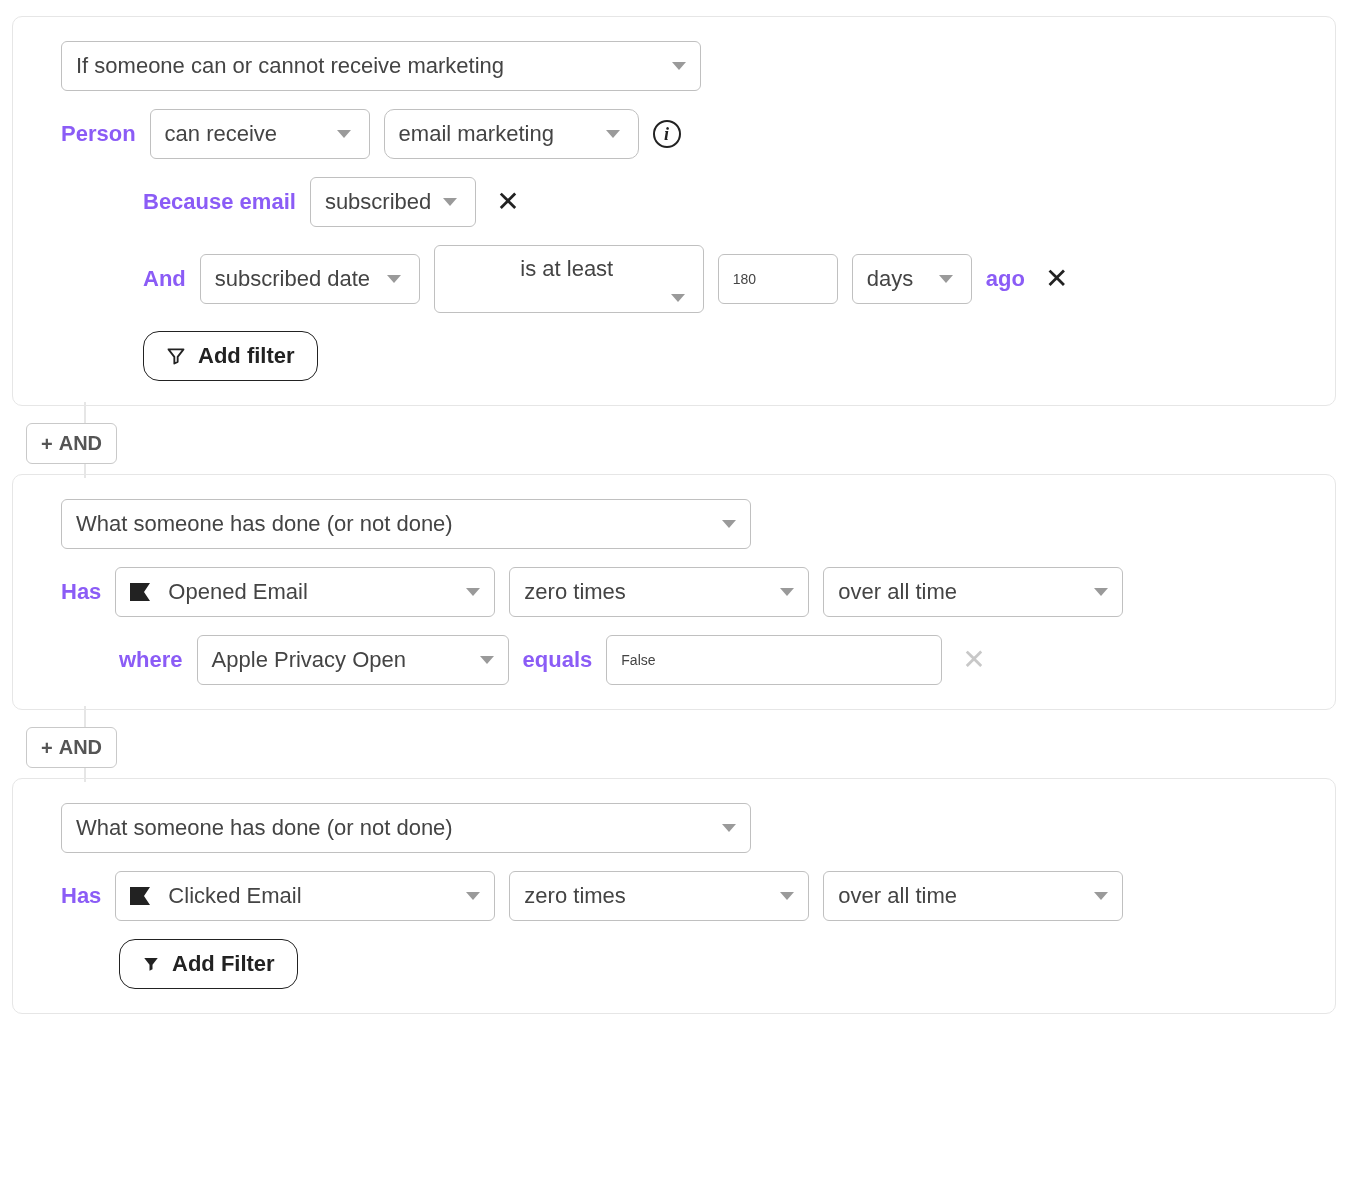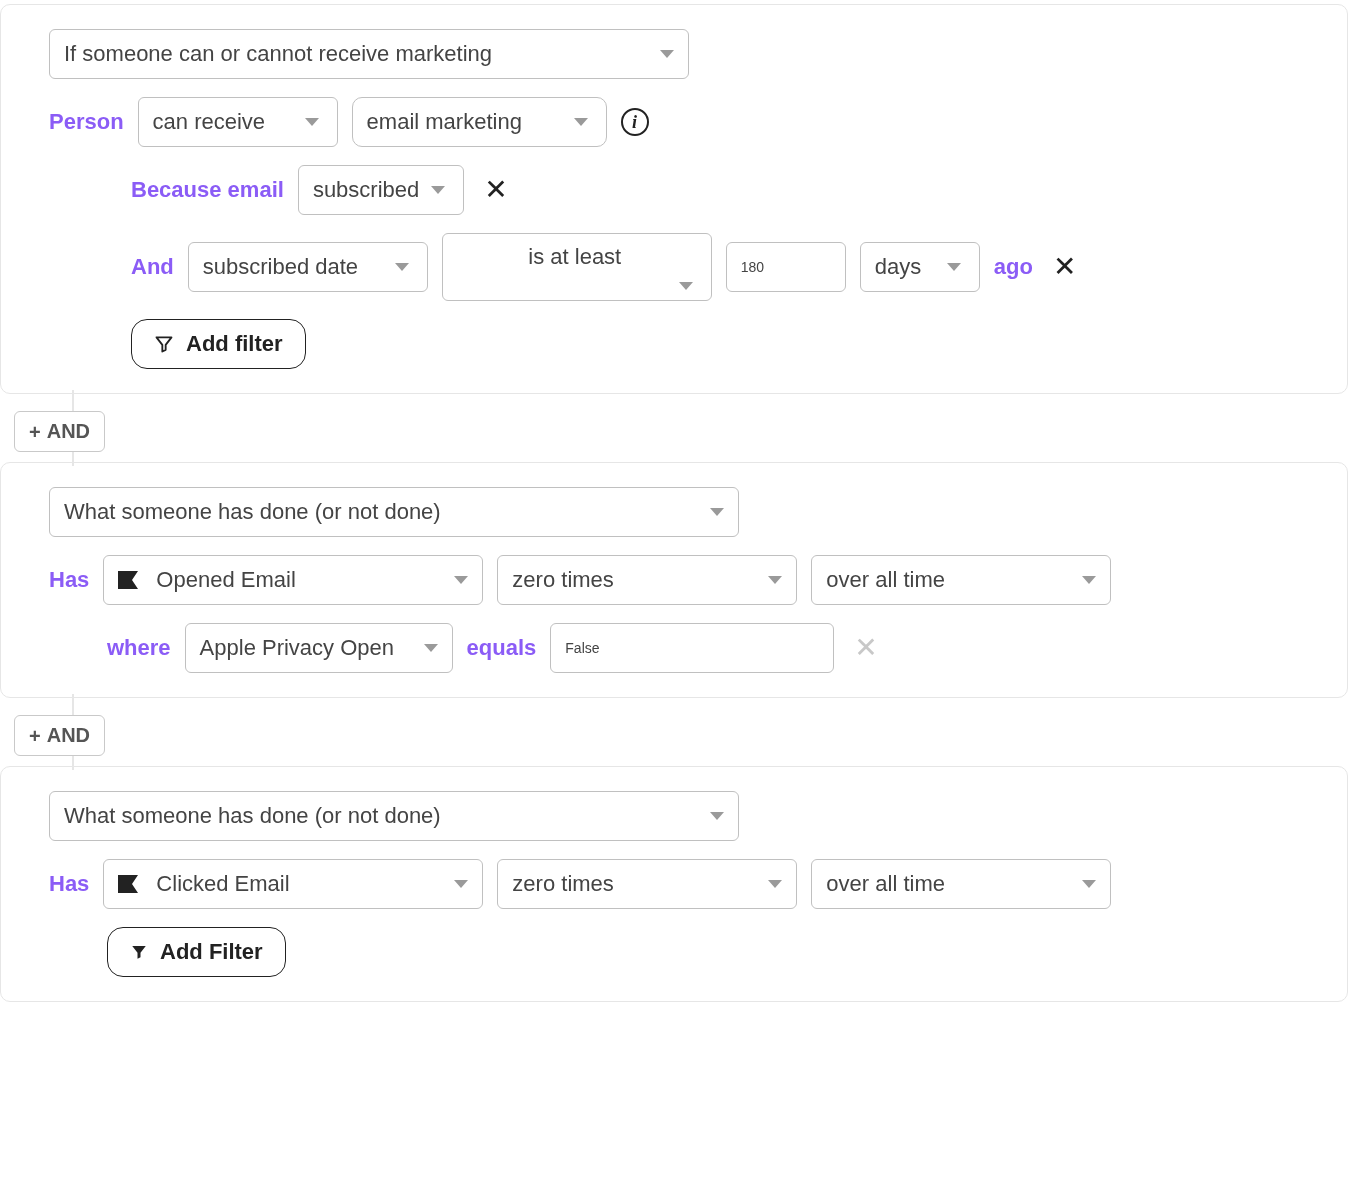--- a/index.html
+++ b/index.html
@@ -3,21 +3,21 @@
 <meta charset="utf-8">
 <style>
 * { box-sizing: border-box; margin: 0; padding: 0; }
 body {
   font-family: -apple-system, BlinkMacSystemFont, "Segoe UI", Helvetica, Arial, sans-serif;
   background: #fff;
   width: 1348px;
   color: #222;
 }
 .canvas {
-  padding: 0;
+  padding: 12px;
 }
 
 
 .block {
   border: 1px solid #e6e6e6;
   border-radius: 10px;
   background: #fff;
   padding: 24px 20px 24px 48px;
   margin: 4px 0;
 }
@@ -152,41 +152,41 @@
 
   <div class="block">
     <div class="row">
       <div class="sel wide">
         <span class="txt">If someone can or cannot receive marketing</span>
         <span class="caret"></span>
       </div>
     </div>
     <div class="row">
       <span class="lbl">Person</span>
-      <div class="sel auto" style="width:200px;justify-content:space-between;">
+      <div class="sel auto" style="width:220px;justify-content:space-between;">
         <span class="txt">can receive</span>
         <span class="caret"></span>
       </div>
       <div class="sel auto" style="width:255px;justify-content:flex-start;border-radius:10px;">
         <span class="txt">email marketing</span>
         <span class="caret"></span>
       </div>
       <span class="icon-info">i</span>
     </div>
     <div class="row indent-1">
       <span class="lbl">Because email</span>
       <div class="sel auto">
         <span class="txt">subscribed</span>
         <span class="caret"></span>
       </div>
       <span class="icon-x">✕</span>
     </div>
     <div class="row indent-1">
       <span class="lbl">And</span>
-      <div class="sel auto" style="width:240px;justify-content:space-between;">
+      <div class="sel auto" style="width:220px;justify-content:space-between;">
         <span class="txt">subscribed date</span>
         <span class="caret"></span>
       </div>
       <div class="sel auto" style="width:270px;justify-content:space-between;flex-direction:column;">
         <span class="txt">is at least</span>
         <span class="caret"></span>
       </div>
       <div class="textin" style="width:120px;">
         <span>180</span>
       </div>
@@ -240,26 +240,26 @@
         <span class="txt">zero times</span>
         <span class="caret"></span>
       </div>
       <div class="sel" style="width:300px;justify-content:space-between;">
         <span class="txt">over all time</span>
         <span class="caret"></span>
       </div>
     </div>
     <div class="row" style="margin-left:58px;">
       <span class="lbl">where</span>
-      <div class="sel" style="width:268px;justify-content:space-between;">
+      <div class="sel" style="width:312px;justify-content:space-between;">
         <span class="txt">Apple Privacy Open</span>
         <span class="caret"></span>
       </div>
       <span class="lbl">equals</span>
-      <div class="textin" style="width:284px;">
+      <div class="textin" style="width:336px;">
         <span>False</span>
       </div>
       <span class="icon-x muted">✕</span>
     </div>
   </div>
 
   <div class="connector">
     <div class="and-pill">
       <span class="plus">+</span>
       <span>AND</span>

